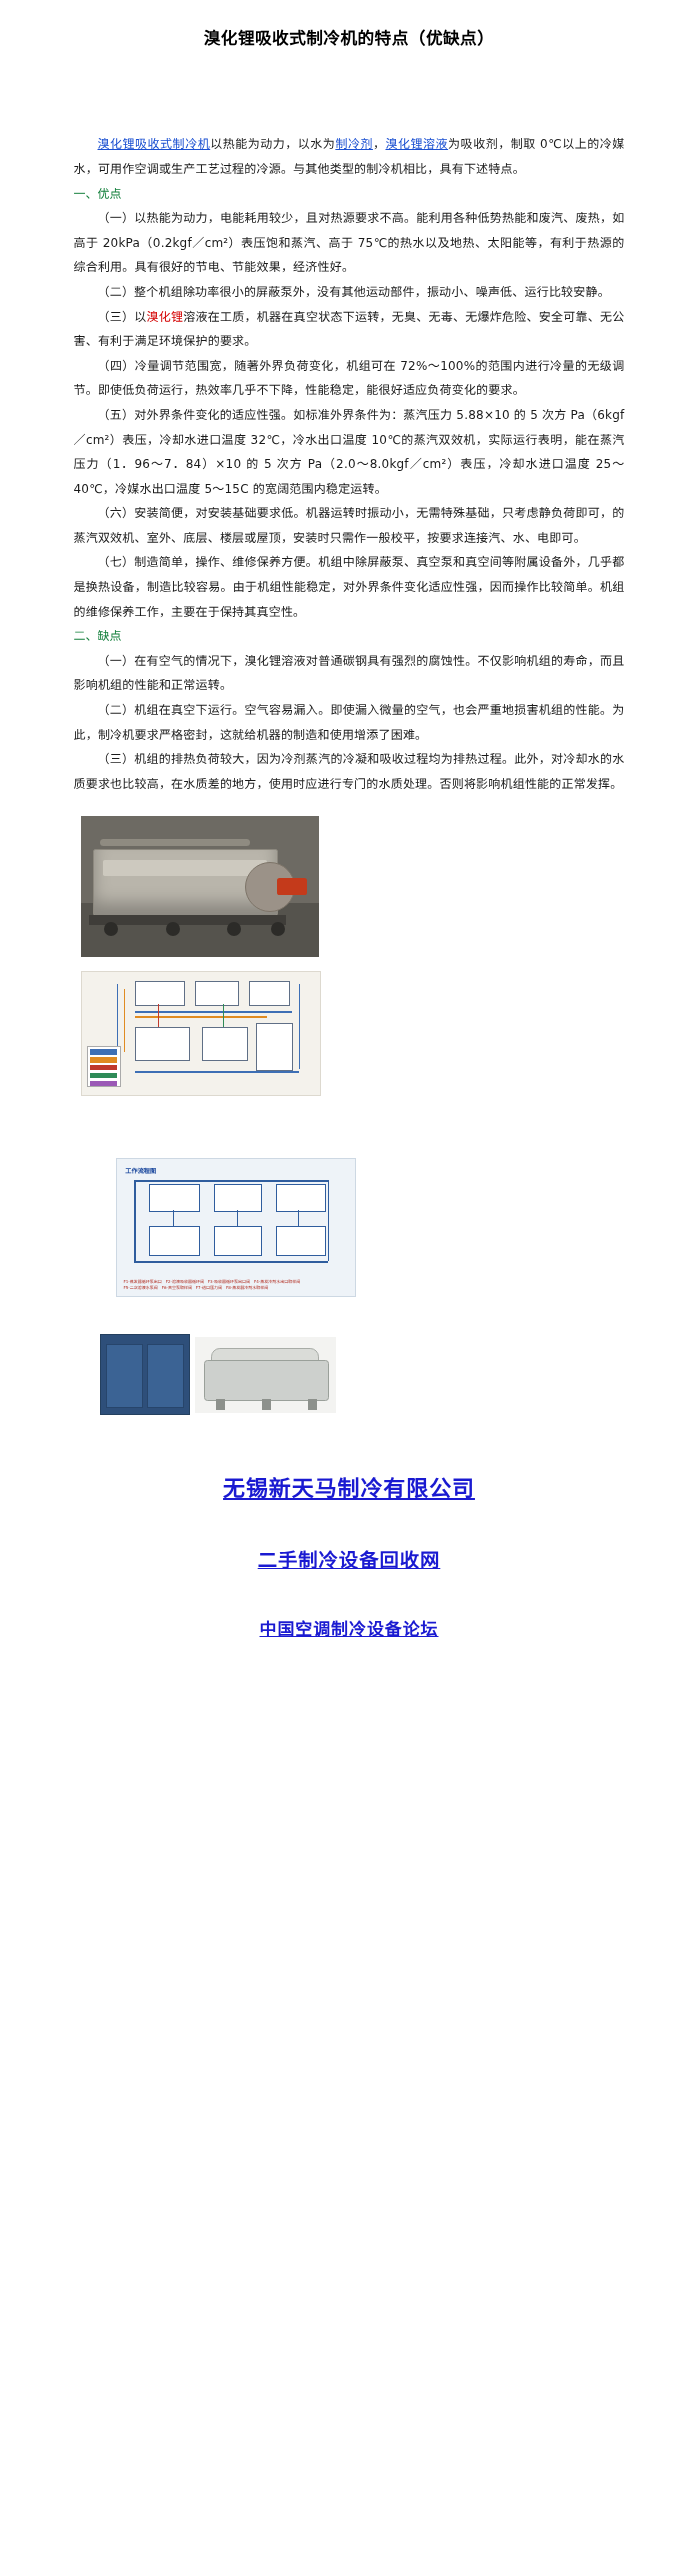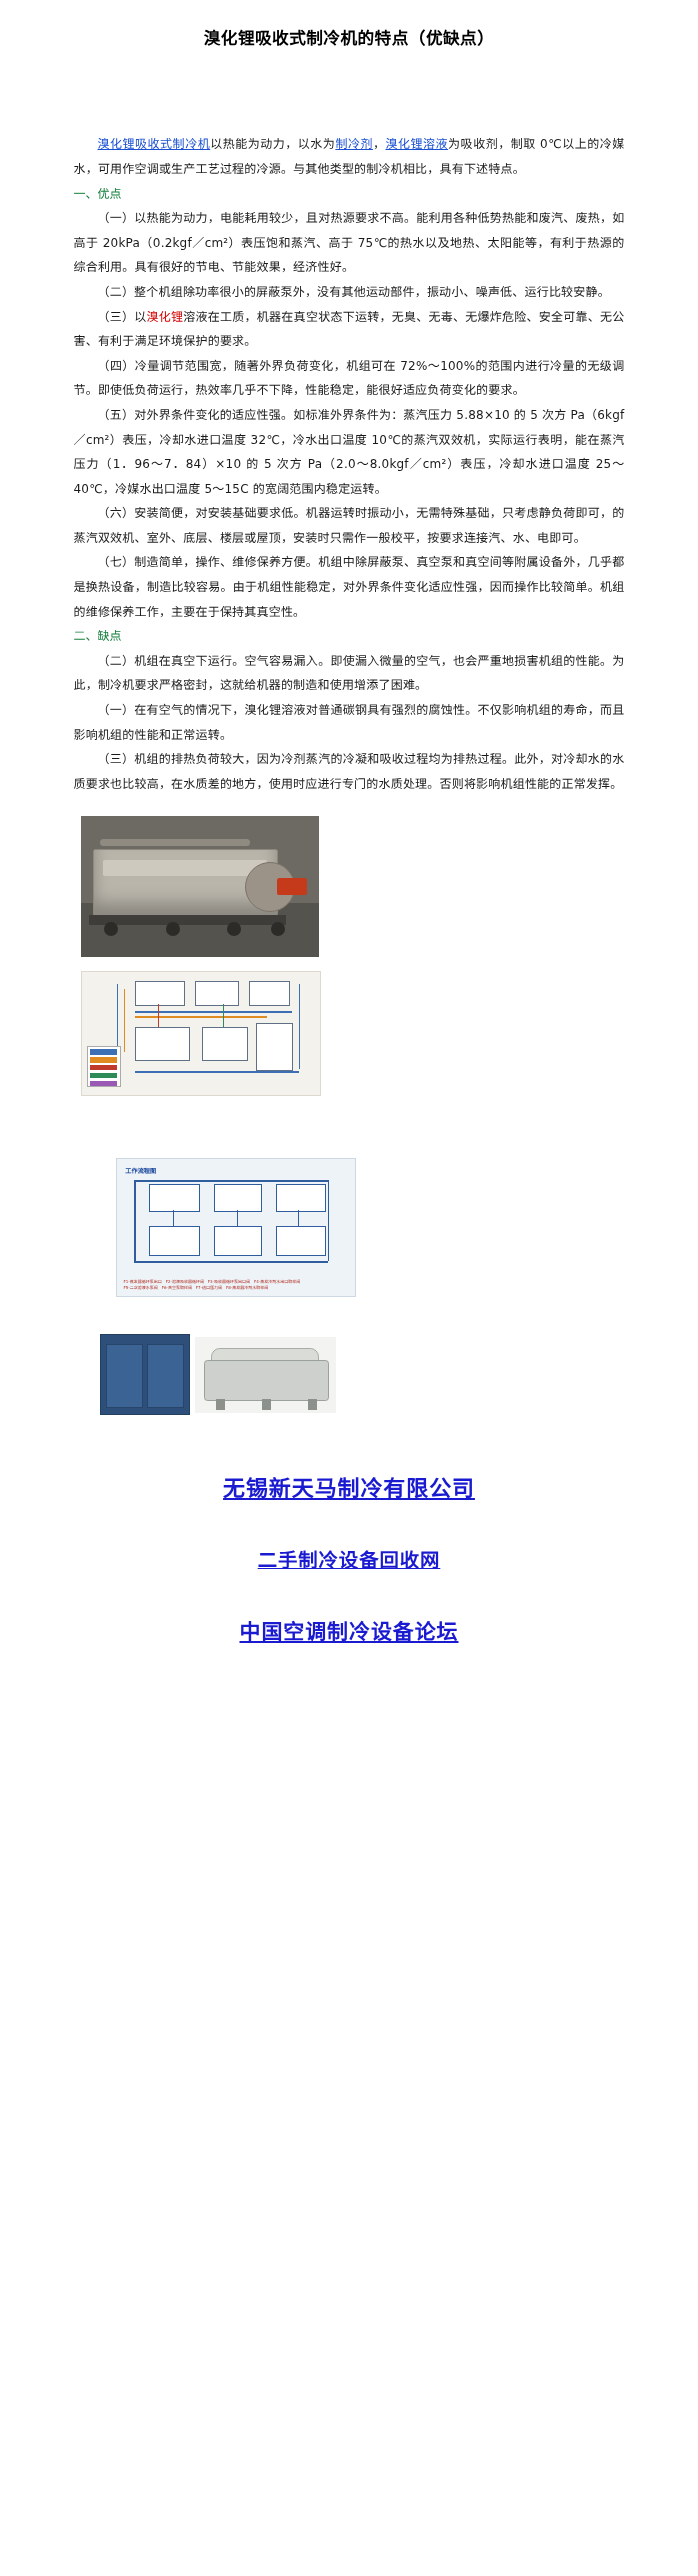--- a/index.html
+++ b/index.html
@@ -258,21 +258,21 @@
   .footer-links a {
     display: block;
     color: #1a1ad1;
     text-decoration: underline;
     font-weight: bold;
     font-size: 22px;
     letter-spacing: 0.9px;
     margin-bottom: 42px;
   }
   .footer-links a.mid { font-size: 19.4px; }
-  .footer-links a.last { font-size: 21px; margin-bottom: 9px; }
+  .footer-links a.last { font-size: 17px; margin-bottom: 9px; }
 </style>
 </head>
 <body>
 
 <div class="page">
 
   <h1 class="title">溴化锂吸收式制冷机的特点（优缺点）</h1>
 
   <div class="content">
 
@@ -285,22 +285,22 @@
     <p class="para indent">（一）以热能为动力，电能耗用较少，且对热源要求不高。能利用各种低势热能和废汽、废热，如高于 20kPa（0.2kgf／cm²）表压饱和蒸汽、高于 75℃的热水以及地热、太阳能等，有利于热源的综合利用。具有很好的节电、节能效果，经济性好。</p>
     <p class="para indent">（二）整个机组除功率很小的屏蔽泵外，没有其他运动部件，振动小、噪声低、运行比较安静。</p>
     <p class="para indent">（三）以<span style="color: rgb(212, 0, 0); font-weight: normal;">溴化锂</span>溶液在工质，机器在真空状态下运转，无臭、无毒、无爆炸危险、安全可靠、无公害、有利于满足环境保护的要求。</p>
     <p class="para indent">（四）冷量调节范围宽，随著外界负荷变化，机组可在 72%～100%的范围内进行冷量的无级调节。即使低负荷运行，热效率几乎不下降，性能稳定，能很好适应负荷变化的要求。</p>
     <p class="para indent">（五）对外界条件变化的适应性强。如标准外界条件为：蒸汽压力 5.88×10 的 5 次方 Pa（6kgf／cm²）表压，冷却水进口温度 32℃，冷水出口温度 10℃的蒸汽双效机，实际运行表明，能在蒸汽压力（1．96～7．84）×10 的 5 次方 Pa（2.0～8.0kgf／cm²）表压，冷却水进口温度 25～40℃，冷媒水出口温度 5～15C 的宽阔范围内稳定运转。</p>
     <p class="para indent">（六）安装简便，对安装基础要求低。机器运转时振动小，无需特殊基础，只考虑静负荷即可，的蒸汽双效机、室外、底层、楼层或屋顶，安装时只需作一般校平，按要求连接汽、水、电即可。</p>
     <p class="para indent">（七）制造简单，操作、维修保养方便。机组中除屏蔽泵、真空泵和真空间等附属设备外，几乎都是换热设备，制造比较容易。由于机组性能稳定，对外界条件变化适应性强，因而操作比较简单。机组的维修保养工作，主要在于保持其真空性。</p>
 
     <p class="sec-head">二、缺点</p>
 
+    <p class="para indent">（一）在有空气的情况下，溴化锂溶液对普通碳钢具有强烈的腐蚀性。不仅影响机组的寿命，而且影响机组的性能和正常运转。</p>
     <p class="para indent">（二）机组在真空下运行。空气容易漏入。即使漏入微量的空气，也会严重地损害机组的性能。为此，制冷机要求严格密封，这就给机器的制造和使用增添了困难。</p>
-    <p class="para indent">（一）在有空气的情况下，溴化锂溶液对普通碳钢具有强烈的腐蚀性。不仅影响机组的寿命，而且影响机组的性能和正常运转。</p>
     <p class="para indent">（三）机组的排热负荷较大，因为冷剂蒸汽的冷凝和吸收过程均为排热过程。此外，对冷却水的水质要求也比较高，在水质差的地方，使用时应进行专门的水质处理。否则将影响机组性能的正常发挥。</p>
 
     <div class="figures">
 
       <div class="fig fig1">
         <div class="floor"></div>
         <div class="pipe"></div>
         <div class="machine"></div>
         <div class="drum"></div>
         <div class="burner"></div>

